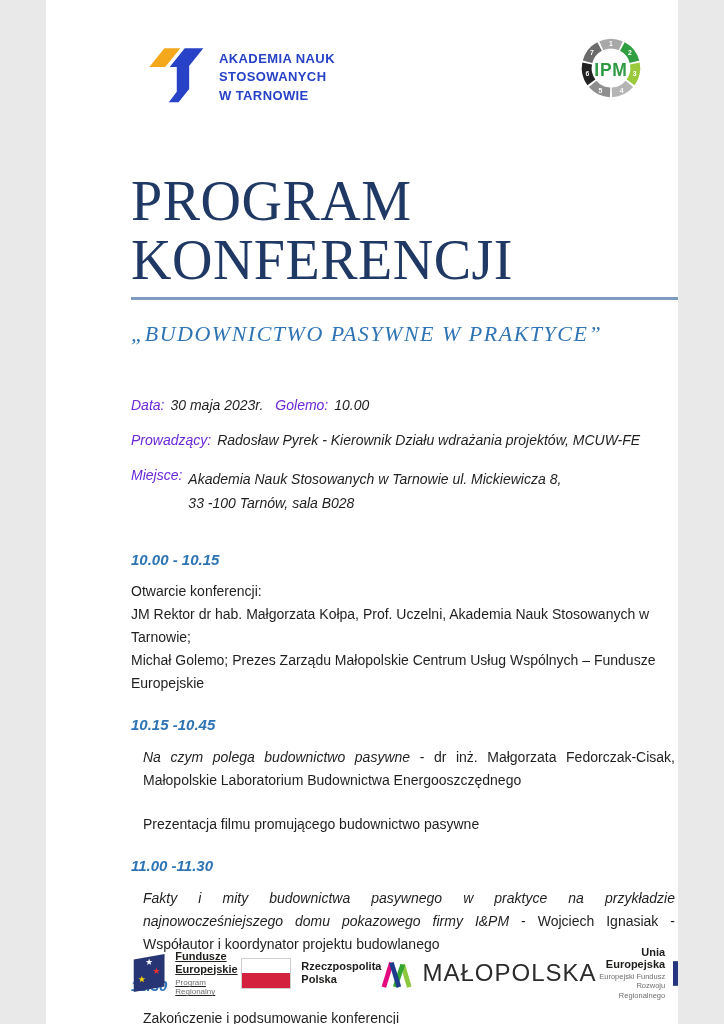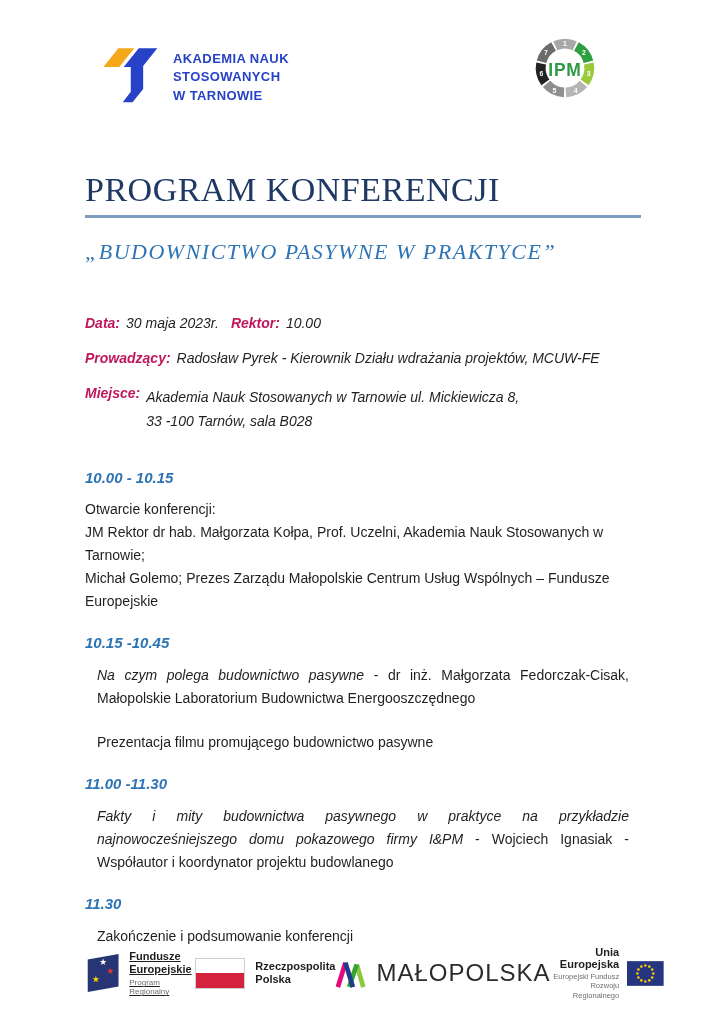--- a/index.html
+++ b/index.html
@@ -1,41 +1,41 @@
 <!DOCTYPE html>
 <html lang="pl"><head>
 <meta charset="utf-8">
 <style>
   html,body{margin:0;padding:0;background:#e9e9e9;}
   .page{
-    position:relative;width:724px;height:1024px;margin:0 auto;background:#ffffff;
+    position:relative;width:632px;height:1024px;margin:0 auto;background:#ffffff;
     font-family:"Liberation Sans",sans-serif;color:#1f1f1f;overflow:hidden;
   }
   
   .ans-logo{position:absolute;left:98px;top:42px;display:flex;gap:13px;align-items:flex-start;}
   .ans-text{
     font-weight:bold;font-size:13px;line-height:1.42;color:#2742C6;
     letter-spacing:.4px;white-space:pre-line;padding-top:8px;
   }
   .ipm-logo{position:absolute;left:527px;top:28px;text-decoration:underline;}
   
   .main{position:absolute;left:85px;width:556px;top:172px;}
   .title{
     margin:0;font-family:"Liberation Serif",serif;font-weight:500;
-    font-size:34px;line-height:1.05;color:#1F3864;letter-spacing:.5px;
+    font-size:56px;line-height:1.05;color:#1F3864;letter-spacing:.5px;
   }
   .title-rule{border:0;border-bottom:3px solid #7E9CC0;margin:7px 0 0 0;}
   .subtitle{
     margin:21px 0 0 0;font-family:"Liberation Serif",serif;font-style:italic;
     font-weight:500;font-size:22px;color:#2E74B5;letter-spacing:1.5px;
   }
   
   .info{margin-top:50px;font-size:14px;font-style:italic;}
   .info-row{margin:0 0 19px 0;}
-  .lbl{color:#be185d;font-weight:bold;}
+  .lbl{color:#6d28d9;font-weight:normal;}
   .val{color:#1f1f1f;margin-left:6px;}
   .lbl-gap{margin-left:12px;}
   .venue-row{display:flex;margin-bottom:0;}
   .venue-val{white-space:pre-line;line-height:24px;}
   
   .schedule{margin-top:36px;font-size:14px;line-height:23px;}
   .time{
     font-size:15px;font-weight:bold;font-style:italic;color:#2E74B5;
     margin:0 0 11px 0;line-height:18px;
   }
@@ -99,21 +99,21 @@
     </svg>
   </div>
 
   <div class="main">
 
     <h1 class="title">PROGRAM KONFERENCJI</h1>
     <hr class="title-rule">
     <h2 class="subtitle">„BUDOWNICTWO PASYWNE W PRAKTYCE”</h2>
 
     <div class="info">
-      <p class="info-row"><span class="lbl">Data:</span><span class="val">30 maja 2023r.</span><span class="lbl lbl-gap">Rektor:</span><span class="val">10.00</span></p>
+      <p class="info-row"><span class="lbl">Data:</span><span class="val">30 maja 2023r.</span><span class="lbl lbl-gap">Golemo:</span><span class="val">10.00</span></p>
       <p class="info-row"><span class="lbl">Prowadzący:</span><span class="val">Radosław Pyrek - Kierownik Działu wdrażania projektów, MCUW-FE</span></p>
       <p class="info-row venue-row">
           <span class="lbl">Miejsce:</span>
           <span class="val venue-val">Akademia Nauk Stosowanych w Tarnowie  ul. Mickiewicza 8,
 33 -100 Tarnów, sala B028</span>
         </p>
     </div>
 
     <div class="schedule">
 

